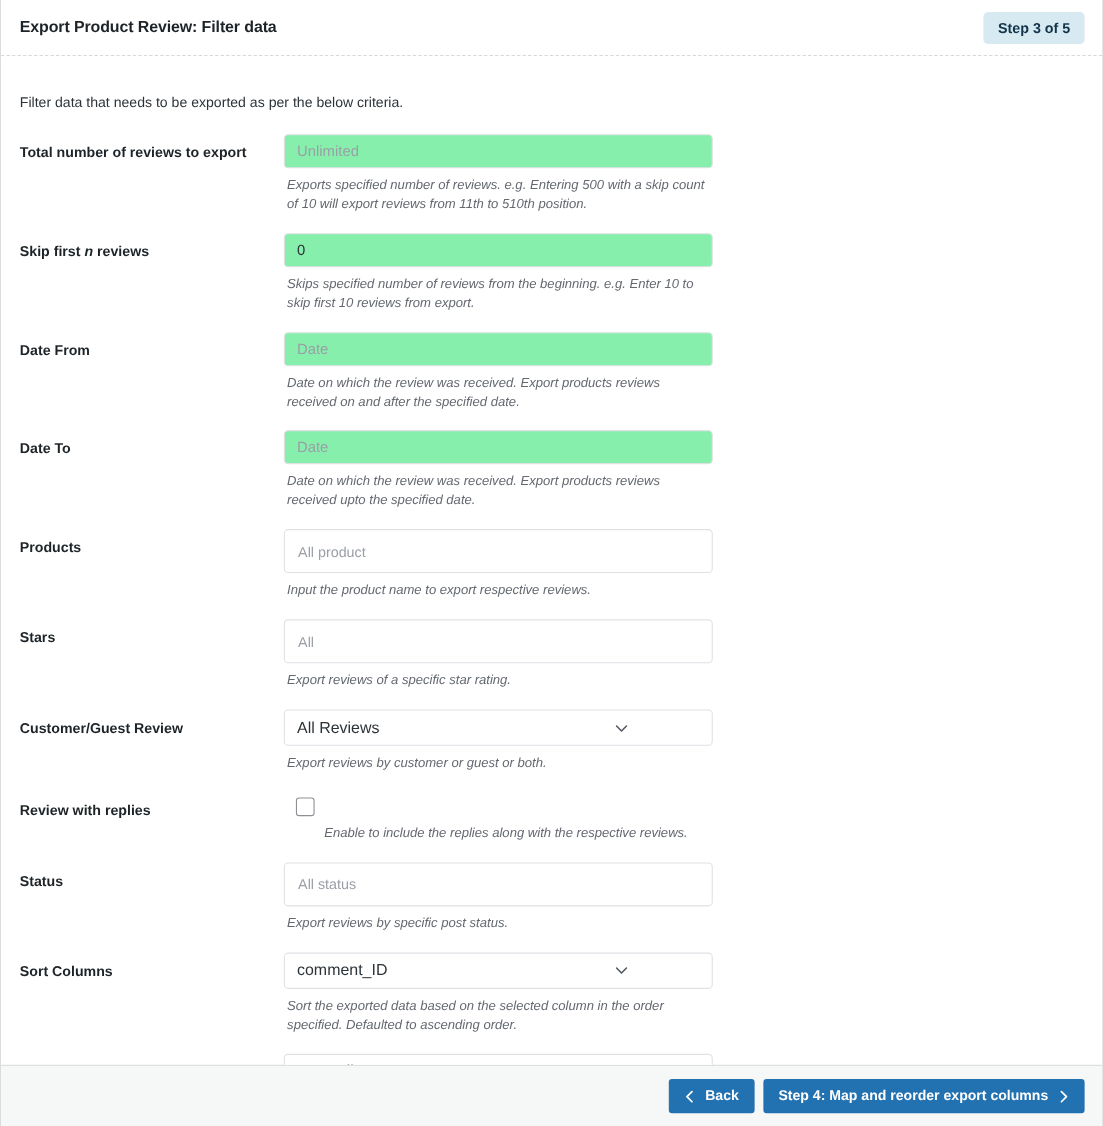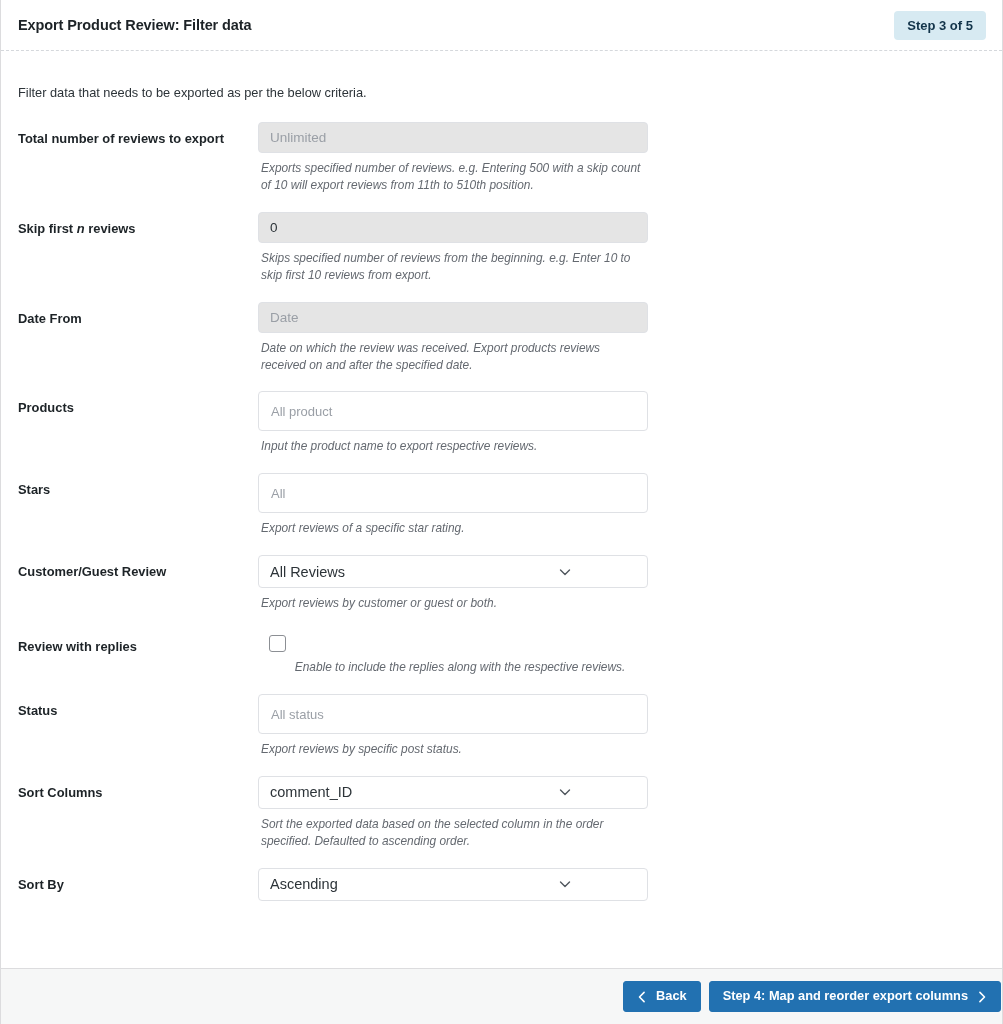--- a/index.html
+++ b/index.html
@@ -81,21 +81,21 @@
   .ctl-cell {
     padding: 0 0 18px 0;
     vertical-align: top;
   }
 
   .field {
     width: 390px;
     height: 31px;
     border: 1px solid #dfe1e5;
     border-radius: 4px;
-    background: #e5e5e5;
+    background: #86efac;
     font-family: "Liberation Sans", sans-serif;
     font-size: 13.5px;
     color: #3c434a;
     padding: 0 11px;
     outline: none;
     display: block;
   }
   .field::placeholder { color: #9a9fa6; }
   .field.has-val { color: #2c3338; }
 
@@ -162,21 +162,21 @@
 
   
   .card-footer {
     flex: 0 0 56px;
     height: 56px;
     background: #f6f7f7;
     border-top: 1px solid #dcdcde;
     display: flex;
     align-items: center;
     justify-content: flex-end;
-    padding: 0 1px;
+    padding: 0 16px;
     gap: 8px;
   }
   .btn {
     background: #2271b1;
     border: 1px solid #2271b1;
     color: #fff;
     font-family: "Liberation Sans", sans-serif;
     font-size: 12.8px;
     font-weight: bold;
     border-radius: 3px;
@@ -229,20 +229,29 @@
         <tr class="form-row">
           <td class="lbl-cell">
             <span class="lbl">Date From</span>
           </td>
           <td class="ctl-cell">
             <input class="field" type="text" placeholder="Date" style="">
             <div class="desc">Date on which the review was received. Export products reviews received on and after the specified date.</div>
           </td>
         </tr>
 
+        <tr class="form-row">
+          <td class="lbl-cell">
+            <span class="lbl">Date To</span>
+          </td>
+          <td class="ctl-cell">
+            <input class="field" type="text" placeholder="Date" style="">
+            <div class="desc">Date on which the review was received. Export products reviews received upto the specified date.</div>
+          </td>
+        </tr>
 
         <tr class="form-row">
           <td class="lbl-cell">
             <span class="lbl">Products</span>
           </td>
           <td class="ctl-cell">
             <div class="select2box">
               <span>All product</span>
             </div>
             <div class="desc">Input the product name to export respective reviews.</div>

